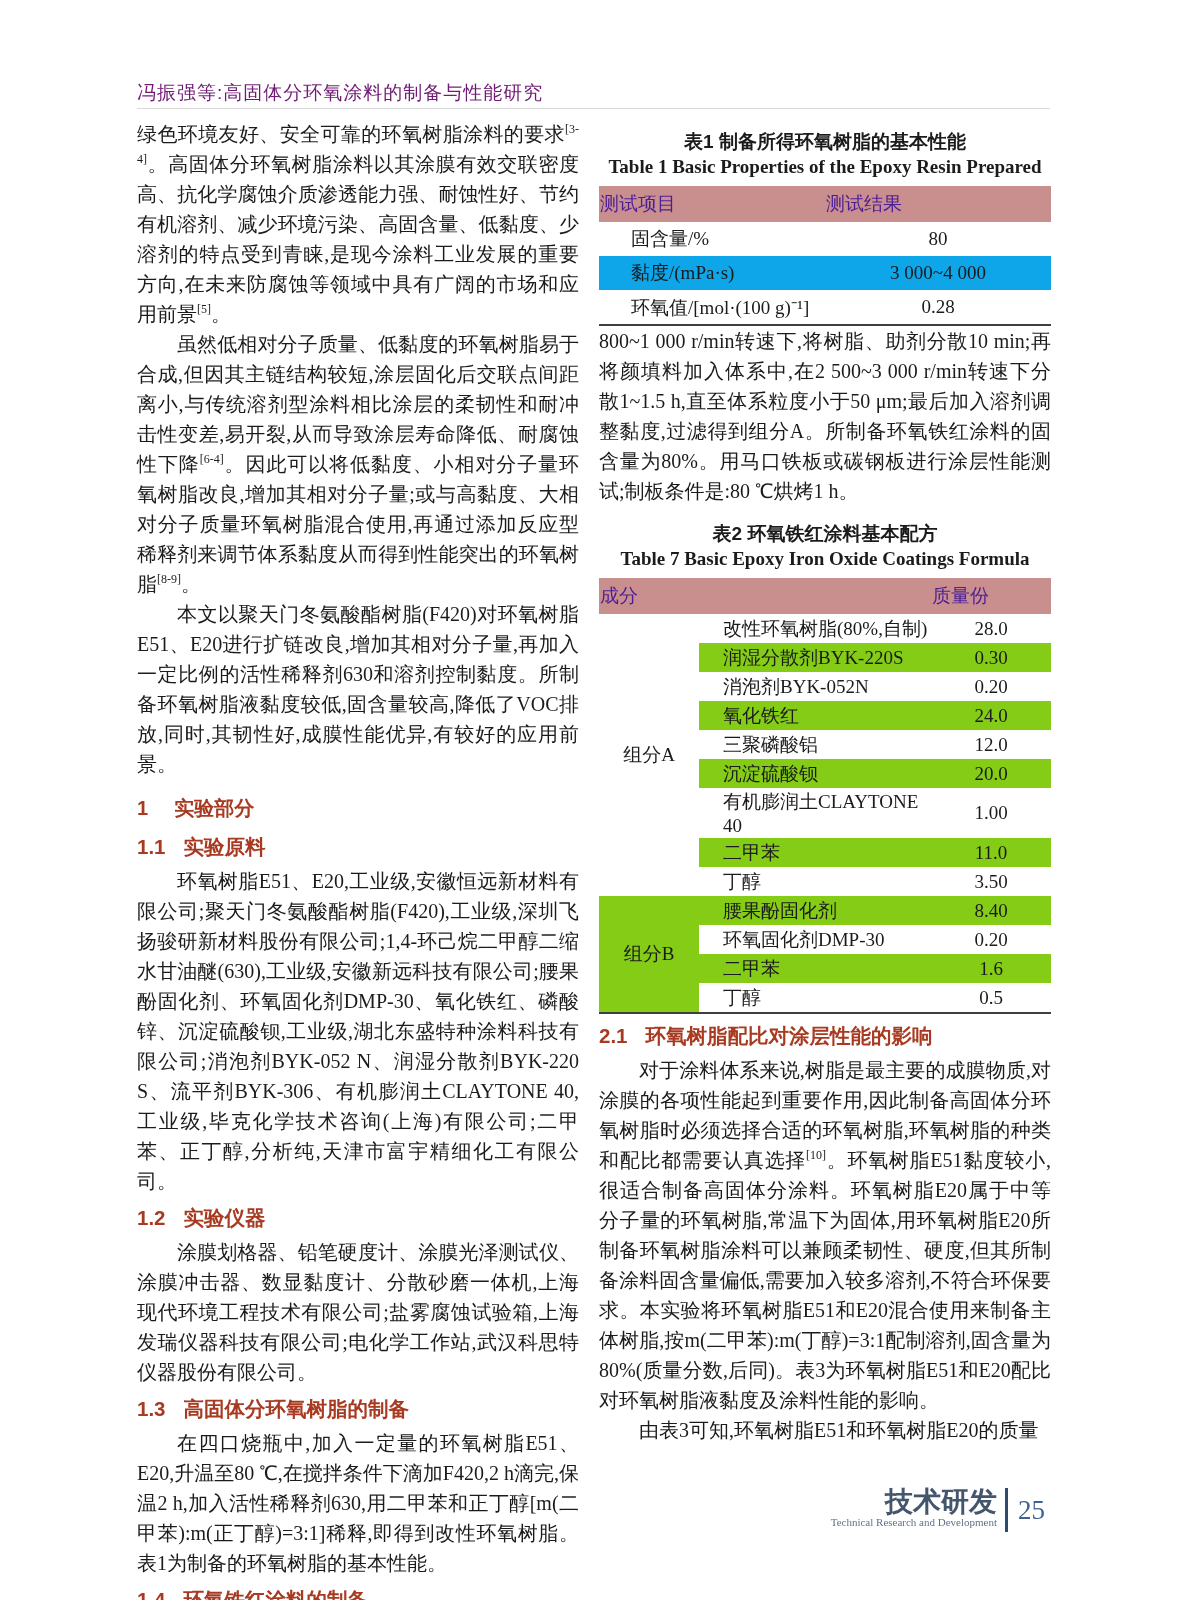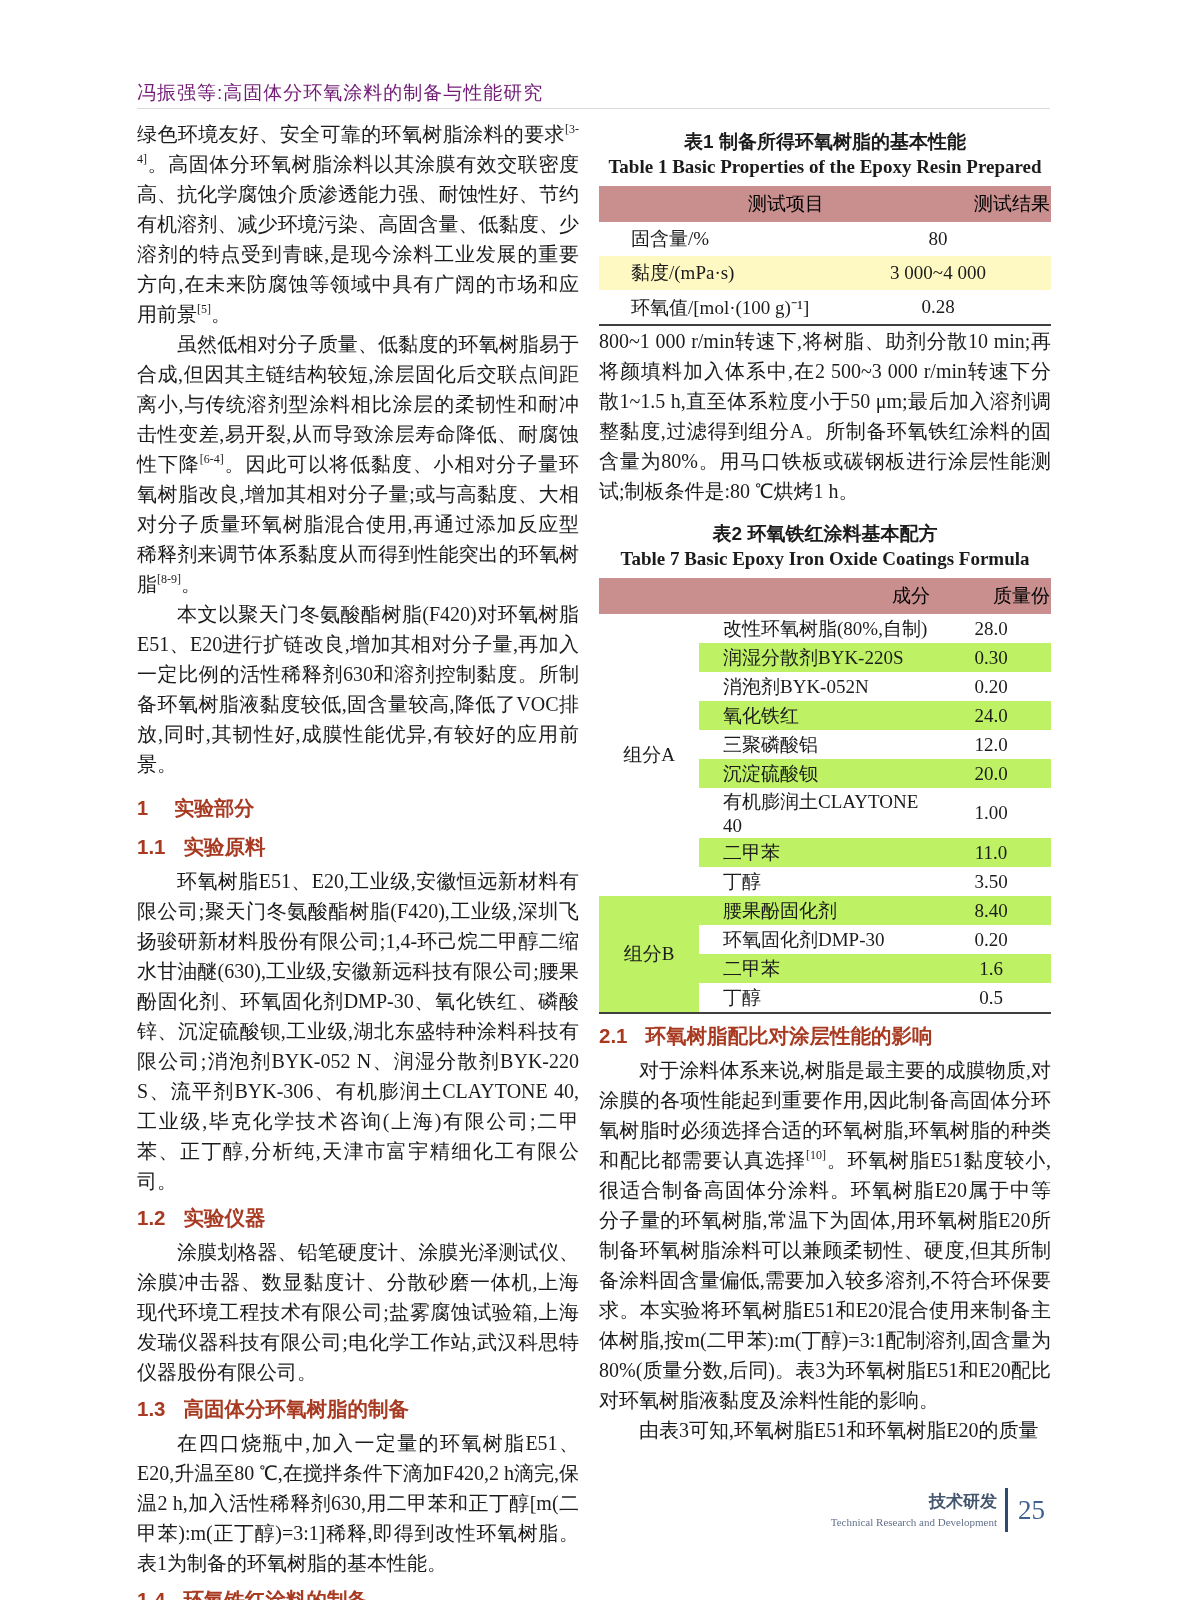--- a/index.html
+++ b/index.html
@@ -26,41 +26,41 @@
   .h2 .num { margin-right:18px; }
 
   .cap-zh { text-align:center; font-family:"Liberation Sans", sans-serif; font-weight:bold;
             font-size:19px; line-height:24px; }
   .cap-en { text-align:center; font-family:"Liberation Serif", serif; font-weight:bold;
             font-size:19px; line-height:26px; margin-bottom:6px; }
   .mt16 { margin-top:16px; }
 
   table { width:100%; border-collapse:collapse; font-size:19px; table-layout:fixed; }
   thead th { background:#c98f8e; font-family:"Liberation Sans", sans-serif; font-weight:normal;
-             color:#000000; height:34px; text-align:right; }
+             color:#4c1d95; height:34px; text-align:left; }
   .t1 { border-bottom:2px solid #3f3f3f; }
   .t1 td { height:32px; }
   .t1 td.item { text-align:left; padding-left:32px; width:55%; }
   .t1 td.c { text-align:center; }
-  .t1 tr.pink td { background:#fef9c3; }
+  .t1 tr.pink td { background:#0ea5e9; }
 
   .t2 { border-bottom:2px solid #3f3f3f; }
   .t2 col.g { width:100px; } .t2 col.i { width:232px; } .t2 col.m { width:120px; }
   .t2 td { height:27px; }
   .t2 td.glabel { text-align:center; }
   .t2 td.ing { text-align:left; padding-left:24px; }
   .t2 td.c { text-align:center; }
-  .t2 tr.pink td { background:#bef264; }
+  .t2 tr.pink td { background:#84cc16; }
 
   .p-after-t1 { margin-top:14px; }
   .sec2 { margin-top:20px; }
 
   .footer { position:absolute; top:1488px; right:142px; display:flex; align-items:center; }
   .f-labels { text-align:right; }
-  .f-zh { font-family:"Liberation Sans", sans-serif; font-weight:bold; font-size:17px;
+  .f-zh { font-family:"Liberation Sans", sans-serif; font-weight:bold; font-size:28px;
           line-height:24px; color:#44566d; }
   .f-en { font-family:"Liberation Serif", serif; font-size:11px; line-height:16px; color:#62718a; }
   .f-bar { width:3px; height:44px; background:#2e4a6e; margin:0 10px 0 8px; }
   .f-num { font-family:"Liberation Serif", serif; font-size:27px; color:#3d6190; }
 </style>
 </head>
 <body>
 
 <div class="page">
 

